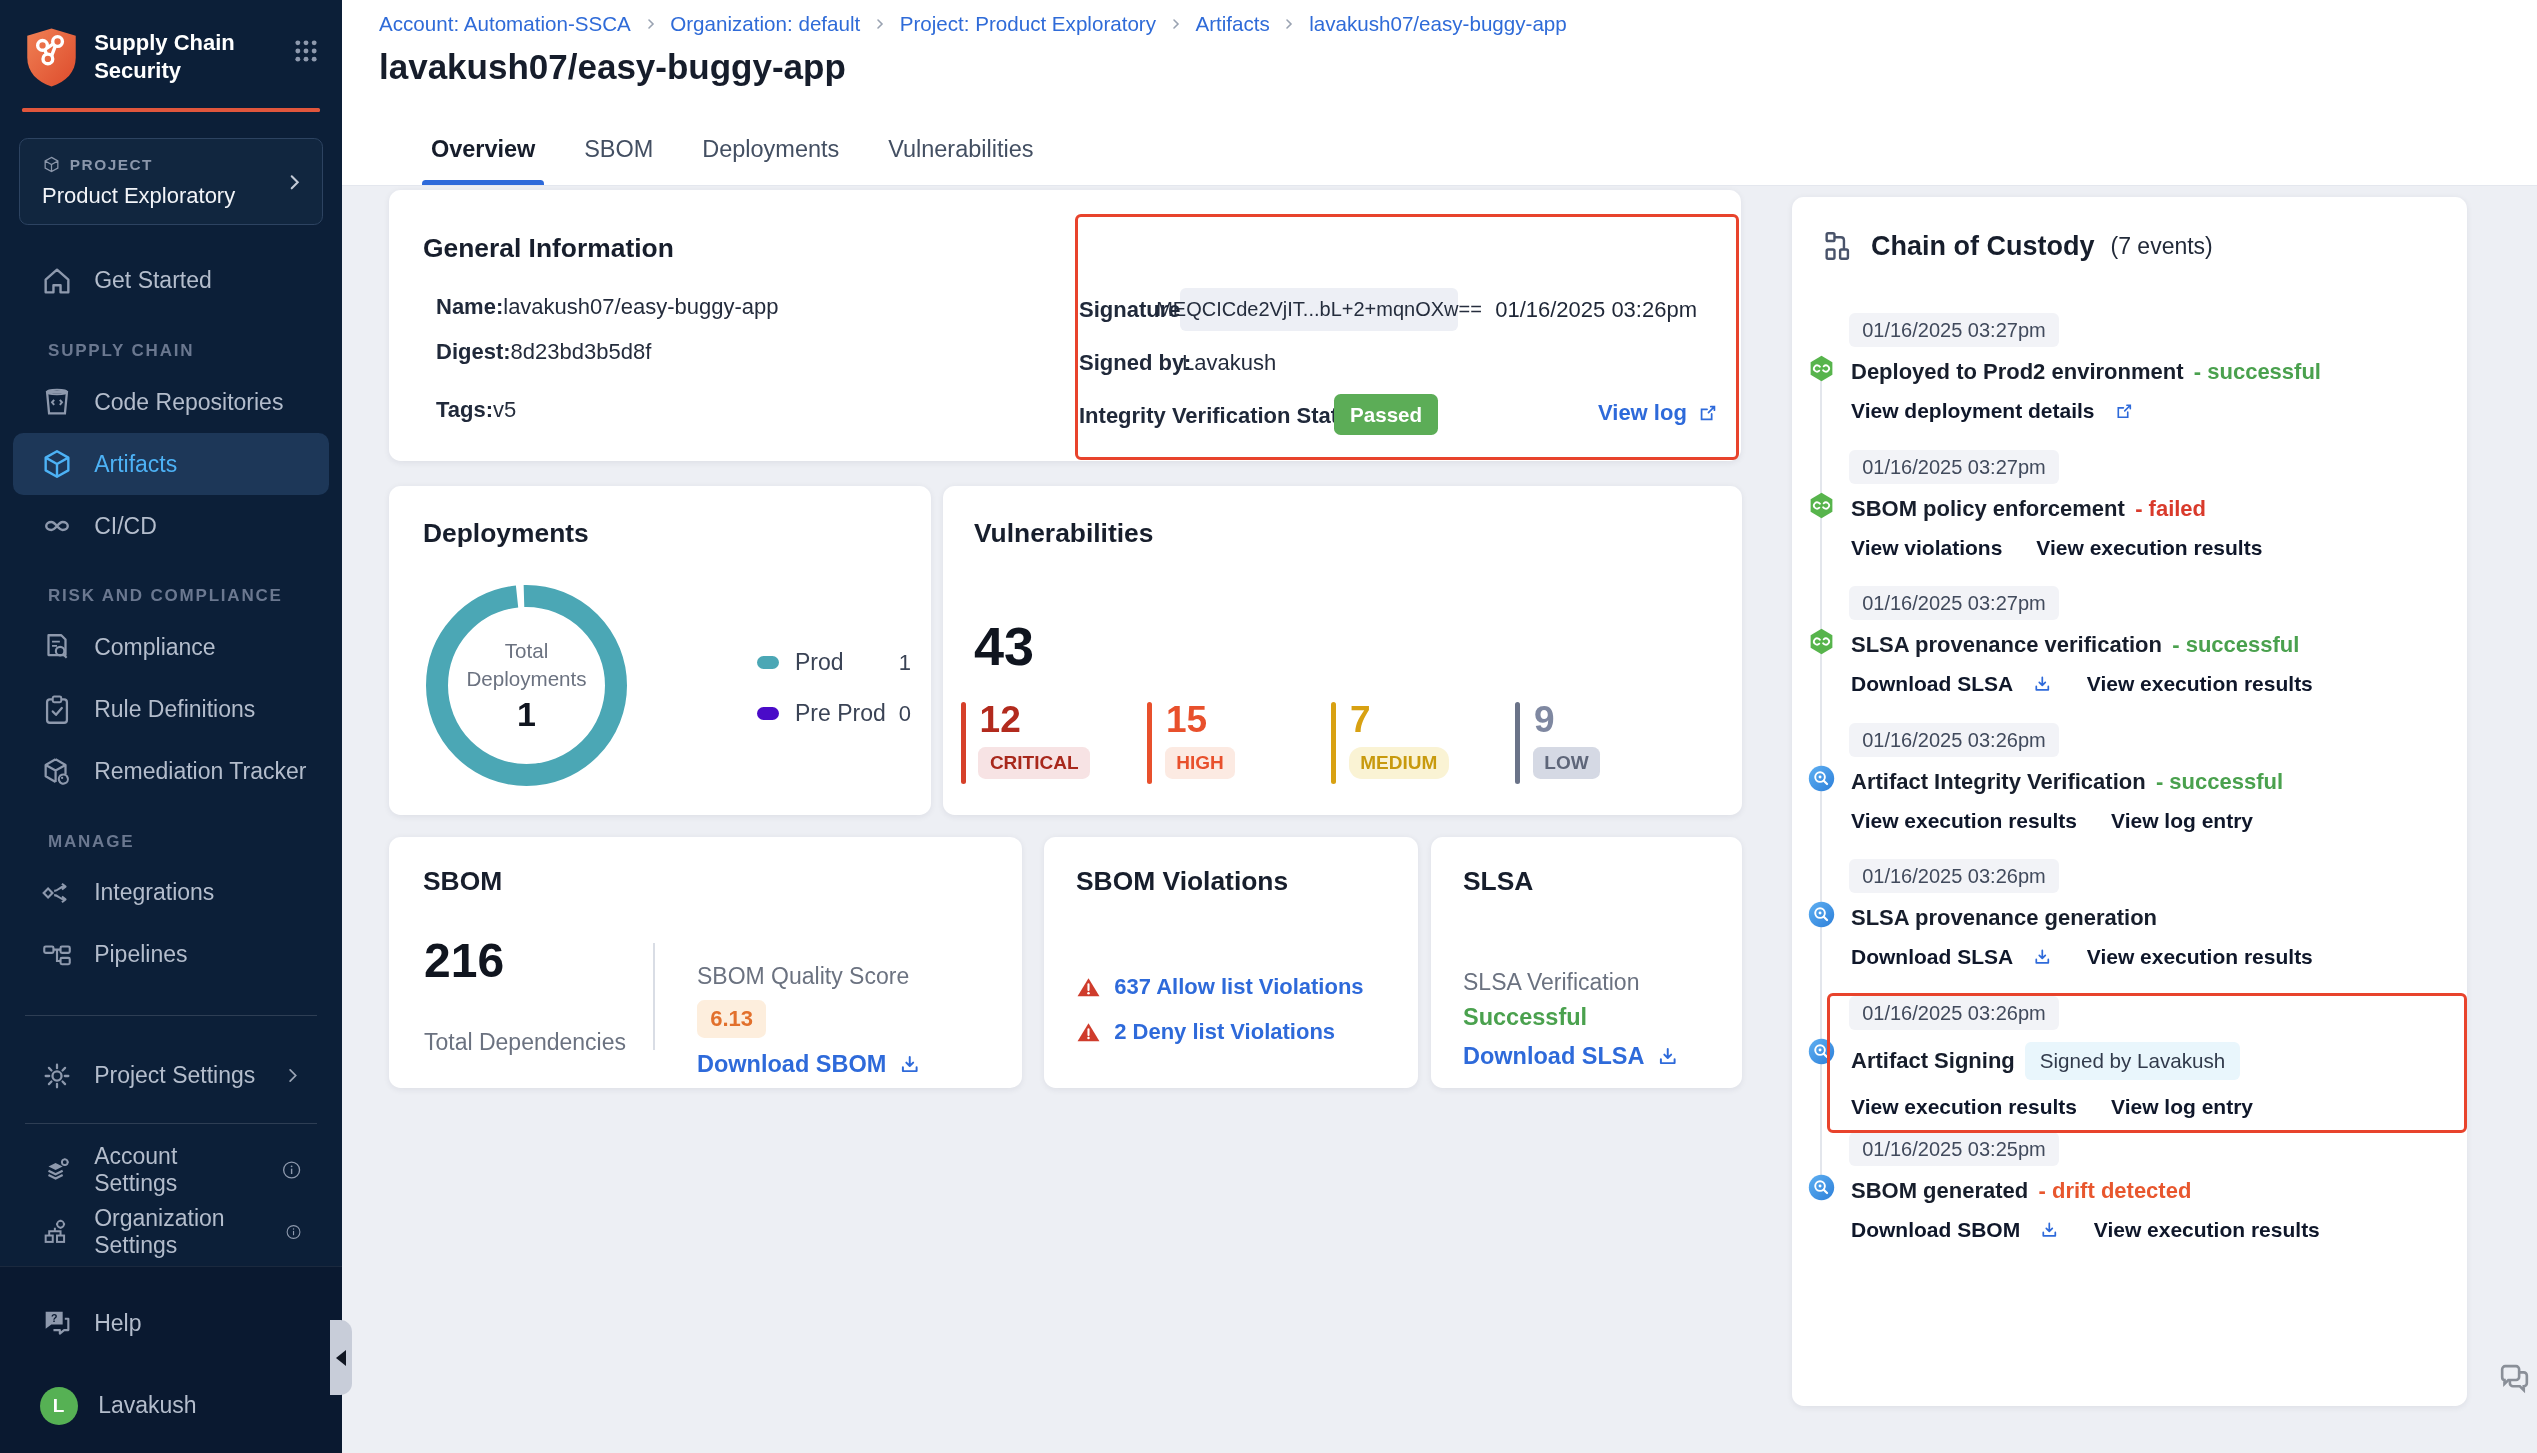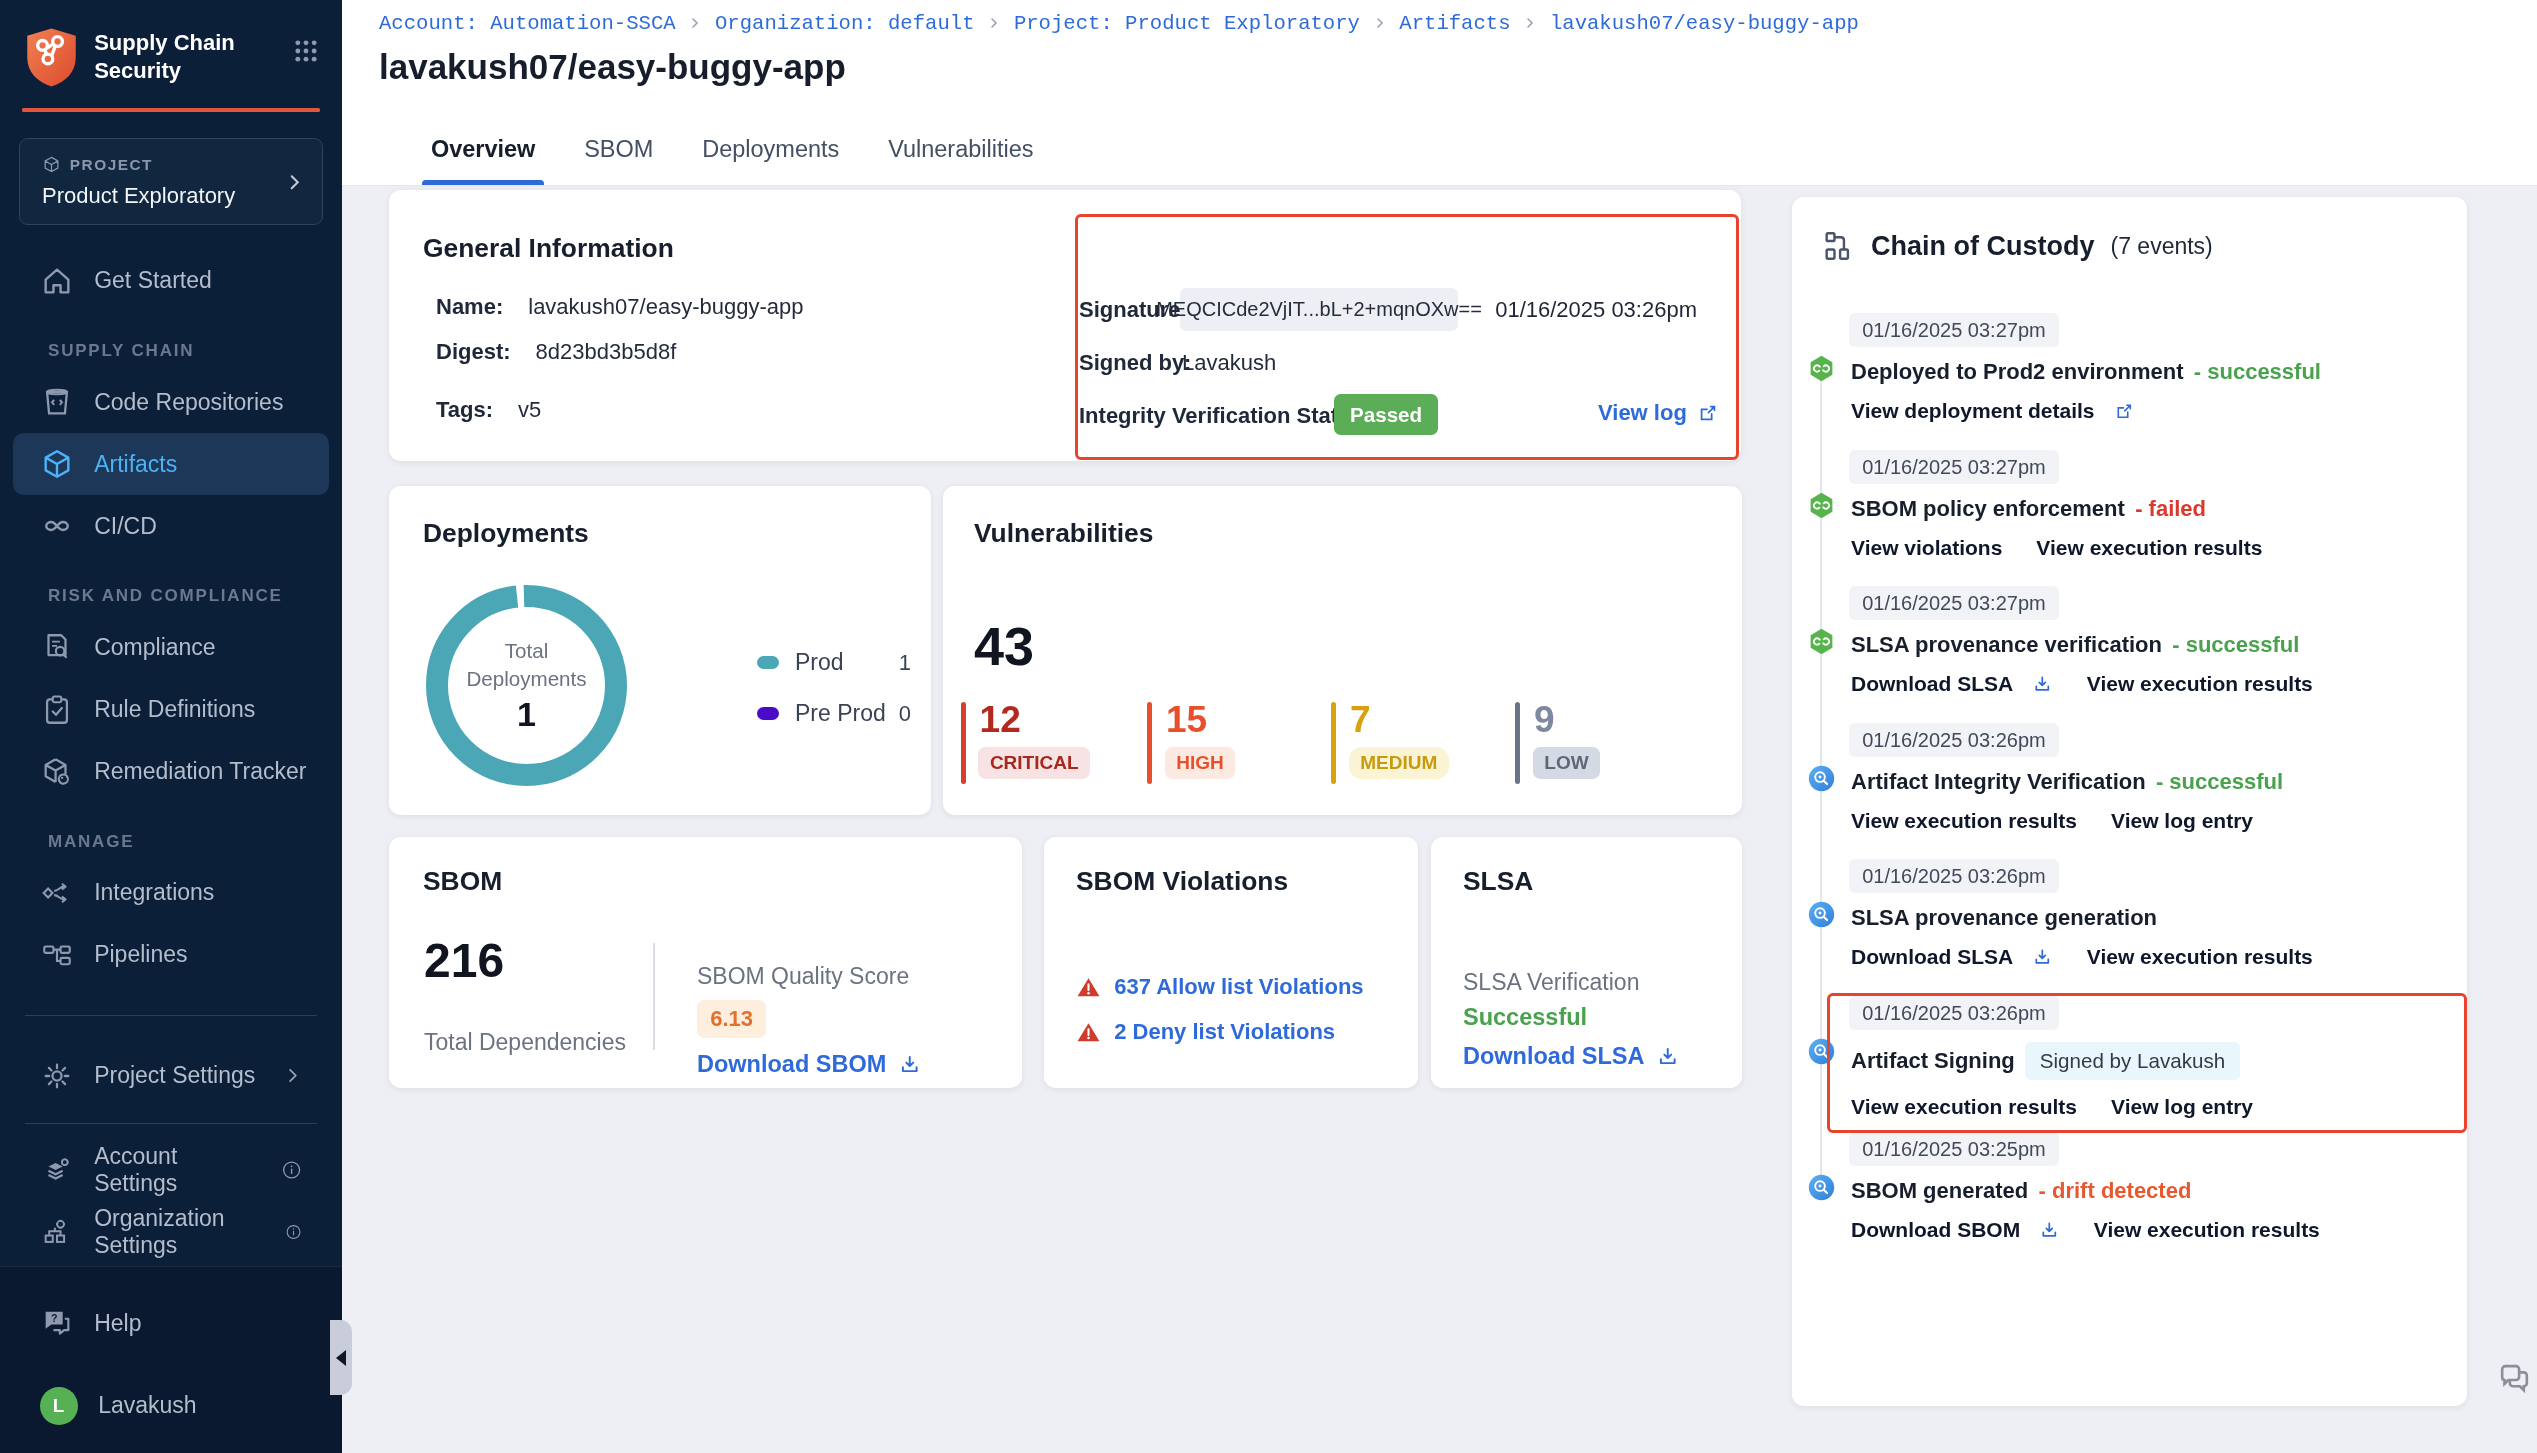--- a/index.html
+++ b/index.html
@@ -42,34 +42,34 @@
 
   .collapse-handle { position:absolute; left:330px; top:1320px; width:22px; height:75px; background:#c8cdd9;
     border-radius:0 11.7px 11.7px 0; display:flex; align-items:center; justify-content:center; cursor:pointer; z-index:5; }
   .collapse-handle .tri { width:0; height:0; border-top:8px solid transparent; border-bottom:8px solid transparent;
     border-right:10.3px solid #101622; }
 
   
   .main { position:absolute; left:342px; top:0; width:2195px; height:1454px; }
   .topbar { position:absolute; left:0; top:0; right:0; height:186px; background:#fff; border-bottom:0.7px solid #e4e7ee; }
   .breadcrumb { position:absolute; left:37px; top:11.7px; display:flex; align-items:center; gap:11.7px; font-size:20.6px; color:#2f6bd8; }
-  .breadcrumb a { color:#2f6bd8;font-family:Liberation Mono, monospace; }
+  .breadcrumb a { color:#2f6bd8; }
   .bc-sep { width:16px; height:16px; }
   .page-title { position:absolute; left:37px; top:47px; font-size:35px; font-weight:600; color:#161d2b; }
   .tabs { position:absolute; left:86px; bottom:0; display:flex; gap:43px; }
   .tab { position:relative; font-size:23.5px; color:#434f62; padding:0 2.9px 22px 2.9px; cursor:pointer; }
   .tab.active { color:#161d2b; font-weight:bold; }
   .tab.active .tab-underline { position:absolute; left:-5.9px; right:-5.9px; bottom:0; height:5.1px; background:#2e6ada; border-radius:3.7px 3.7px 0 0; }
 
   .card { position:absolute; background:#fff; border-radius:11.7px; box-shadow:0 1.5px 5.9px rgba(23,34,56,.07); }
   .card-title { font-size:26.4px; font-weight:bold; color:#171e2c; }
 
   
   .gi-title { position:absolute; left:34px; top:43px; }
-  .gi-row { position:absolute; left:47px; display:flex; gap:25px; font-size:22px; align-items:baseline; }
+  .gi-row { position:absolute; left:47px; display:flex; font-size:22px; align-items:baseline; }
   .gi-label { font-weight:bold; color:#20293a; }
   .gi-value { color:#242c3c; }
   .sig-label { position:absolute; left:690px; font-weight:bold; font-size:22px; color:#20293a; }
   .sig-pill { position:absolute; left:791px; width:278px; height:43px; background:#edeff5; border-radius:5.9px;
     font-size:20px; color:#252d3d; display:flex; align-items:center; justify-content:center; }
   .sig-date { position:absolute; left:1094px; width:214px; text-align:right; font-size:22px; color:#1f2737; }
   .sig-value { position:absolute; left:793px; font-size:22px; color:#242c3c; }
   .passed-badge { position:absolute; left:945px; height:41px; padding:12px 16px; background:#5cad57; border-radius:6.6px;
     color:#fff; font-size:20.6px; font-weight:bold; display:flex; align-items:center; }
   .viewlog { position:absolute; left:1209px; display:flex; align-items:center; gap:10.3px; font-size:22px; font-weight:600; color:#2e6ada; }

